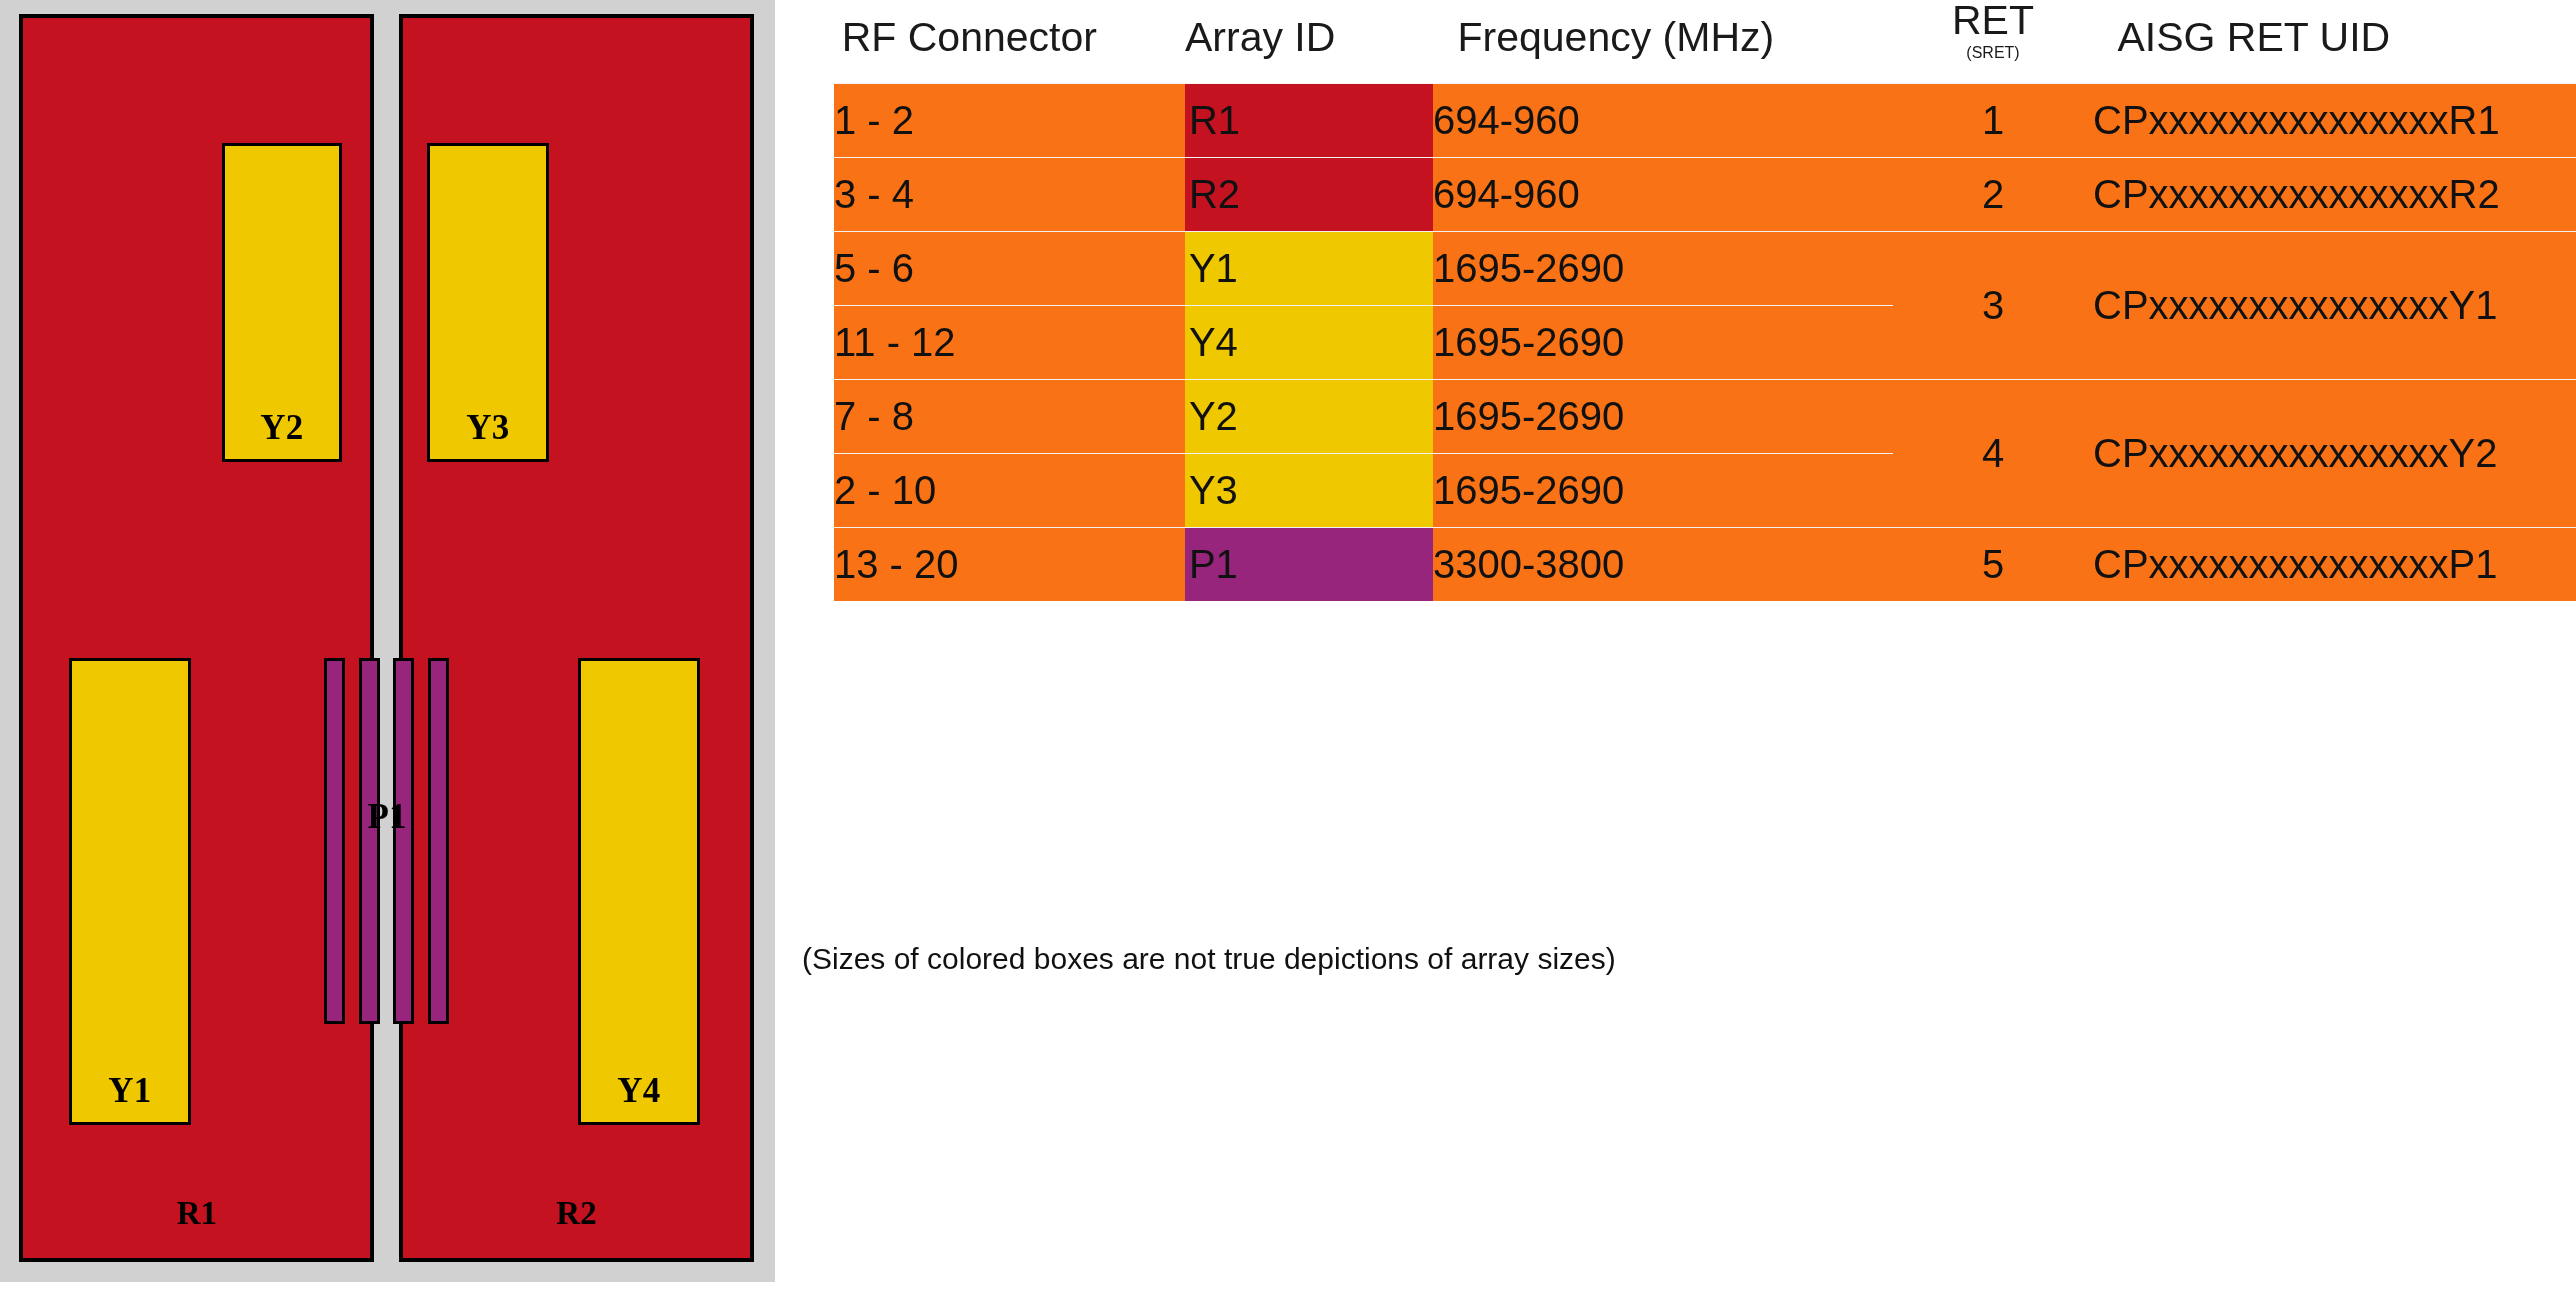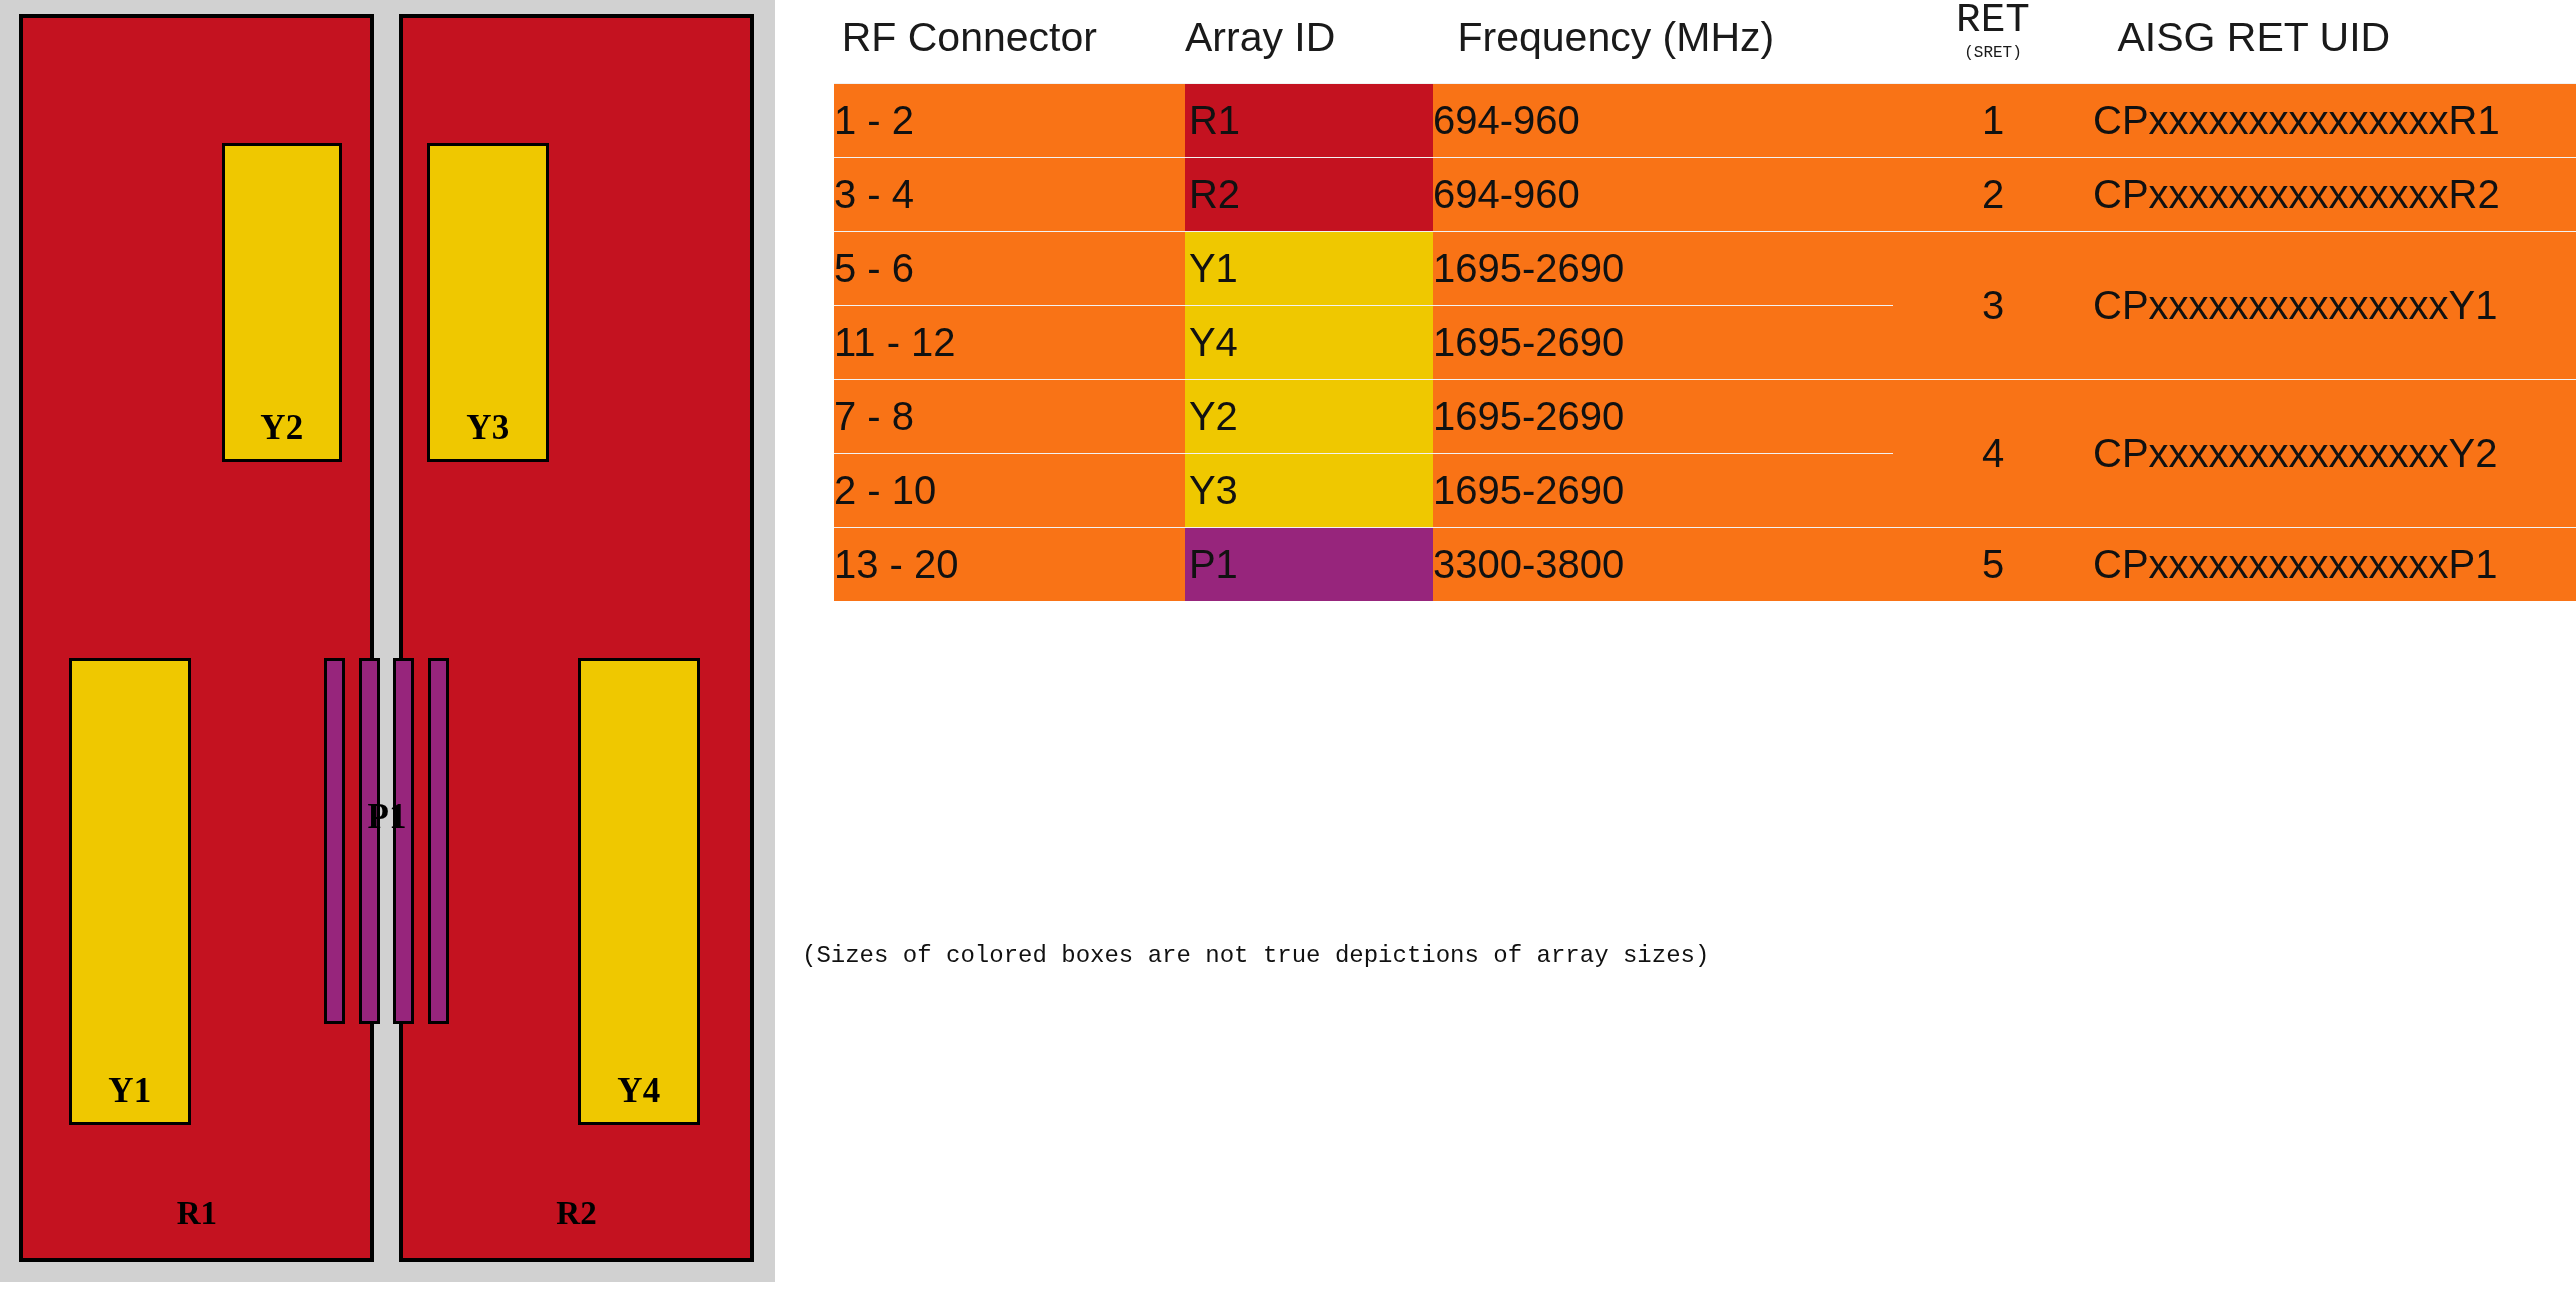--- a/index.html
+++ b/index.html
@@ -100,21 +100,21 @@
 
   #rf-table thead th{
     font-weight:normal;
     font-size:41px;
     color:#1a1a1a;
     padding:0 0 22px 0;
     vertical-align:bottom;
     border-bottom:1.9px solid #f2f2f2;
     text-align:left;
   }
-  #rf-table thead th.ctr{text-align:center;font-family:Liberation Mono, monospace;}
+  #rf-table thead th.ctr{text-align:center;}
   #rf-table thead th.h-array{padding-left:0px;text-align:left;}
   #rf-table thead th.h-conn{padding-left:7.7px;}
   #rf-table thead th.h-uid{padding-left:24.5px;}
   .ret-head{display:block;text-align:center;line-height:1.0;}
   .ret-head .big{font-size:41px;display:block;}
   .ret-head .small{font-size:16px;display:block;margin-top:3.9px;}
 
   #rf-table tbody td{
     font-size:40px;
     color:#111111;
@@ -143,23 +143,22 @@
     box-sizing:border-box;
     color:#111111;
     font-size:40px;
   }
 
   
   td.merged{border-bottom:1.9px solid #f2f2f2;}
 
   #footnote{
     position:absolute;left:802px;top:942px;
-    font-size:24px;color:#111111;
+    font-size:30px;color:#111111;
     white-space:nowrap;
-    font-family:Liberation Mono, monospace;
   }
 </style>
 </head>
 <body>
 
 <div id="root">
 
   <div id="diagram">
 
     <div class="panel" id="panel-r1"></div>

